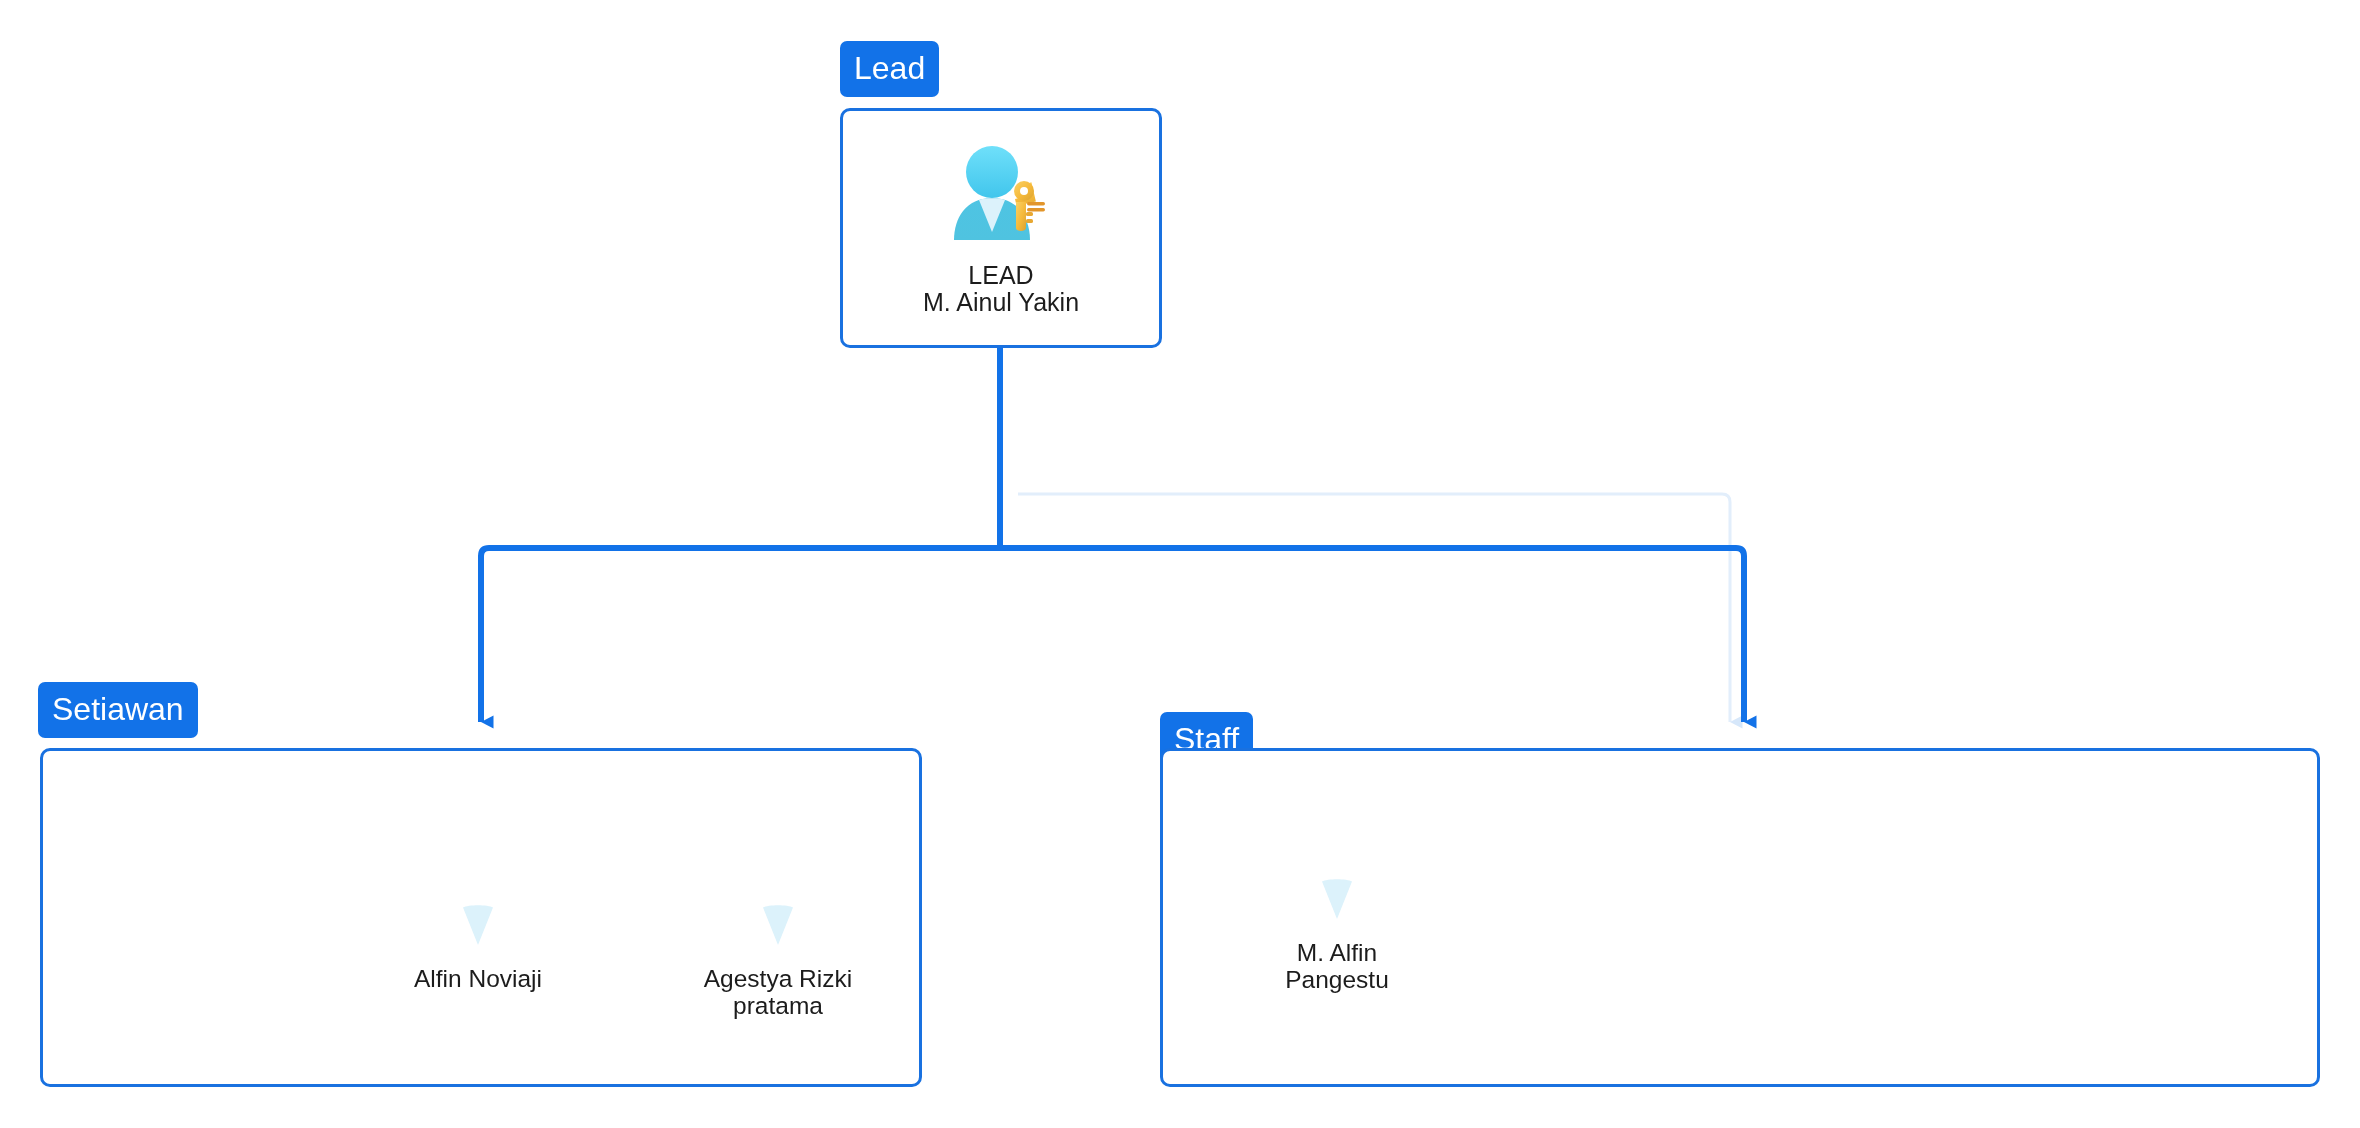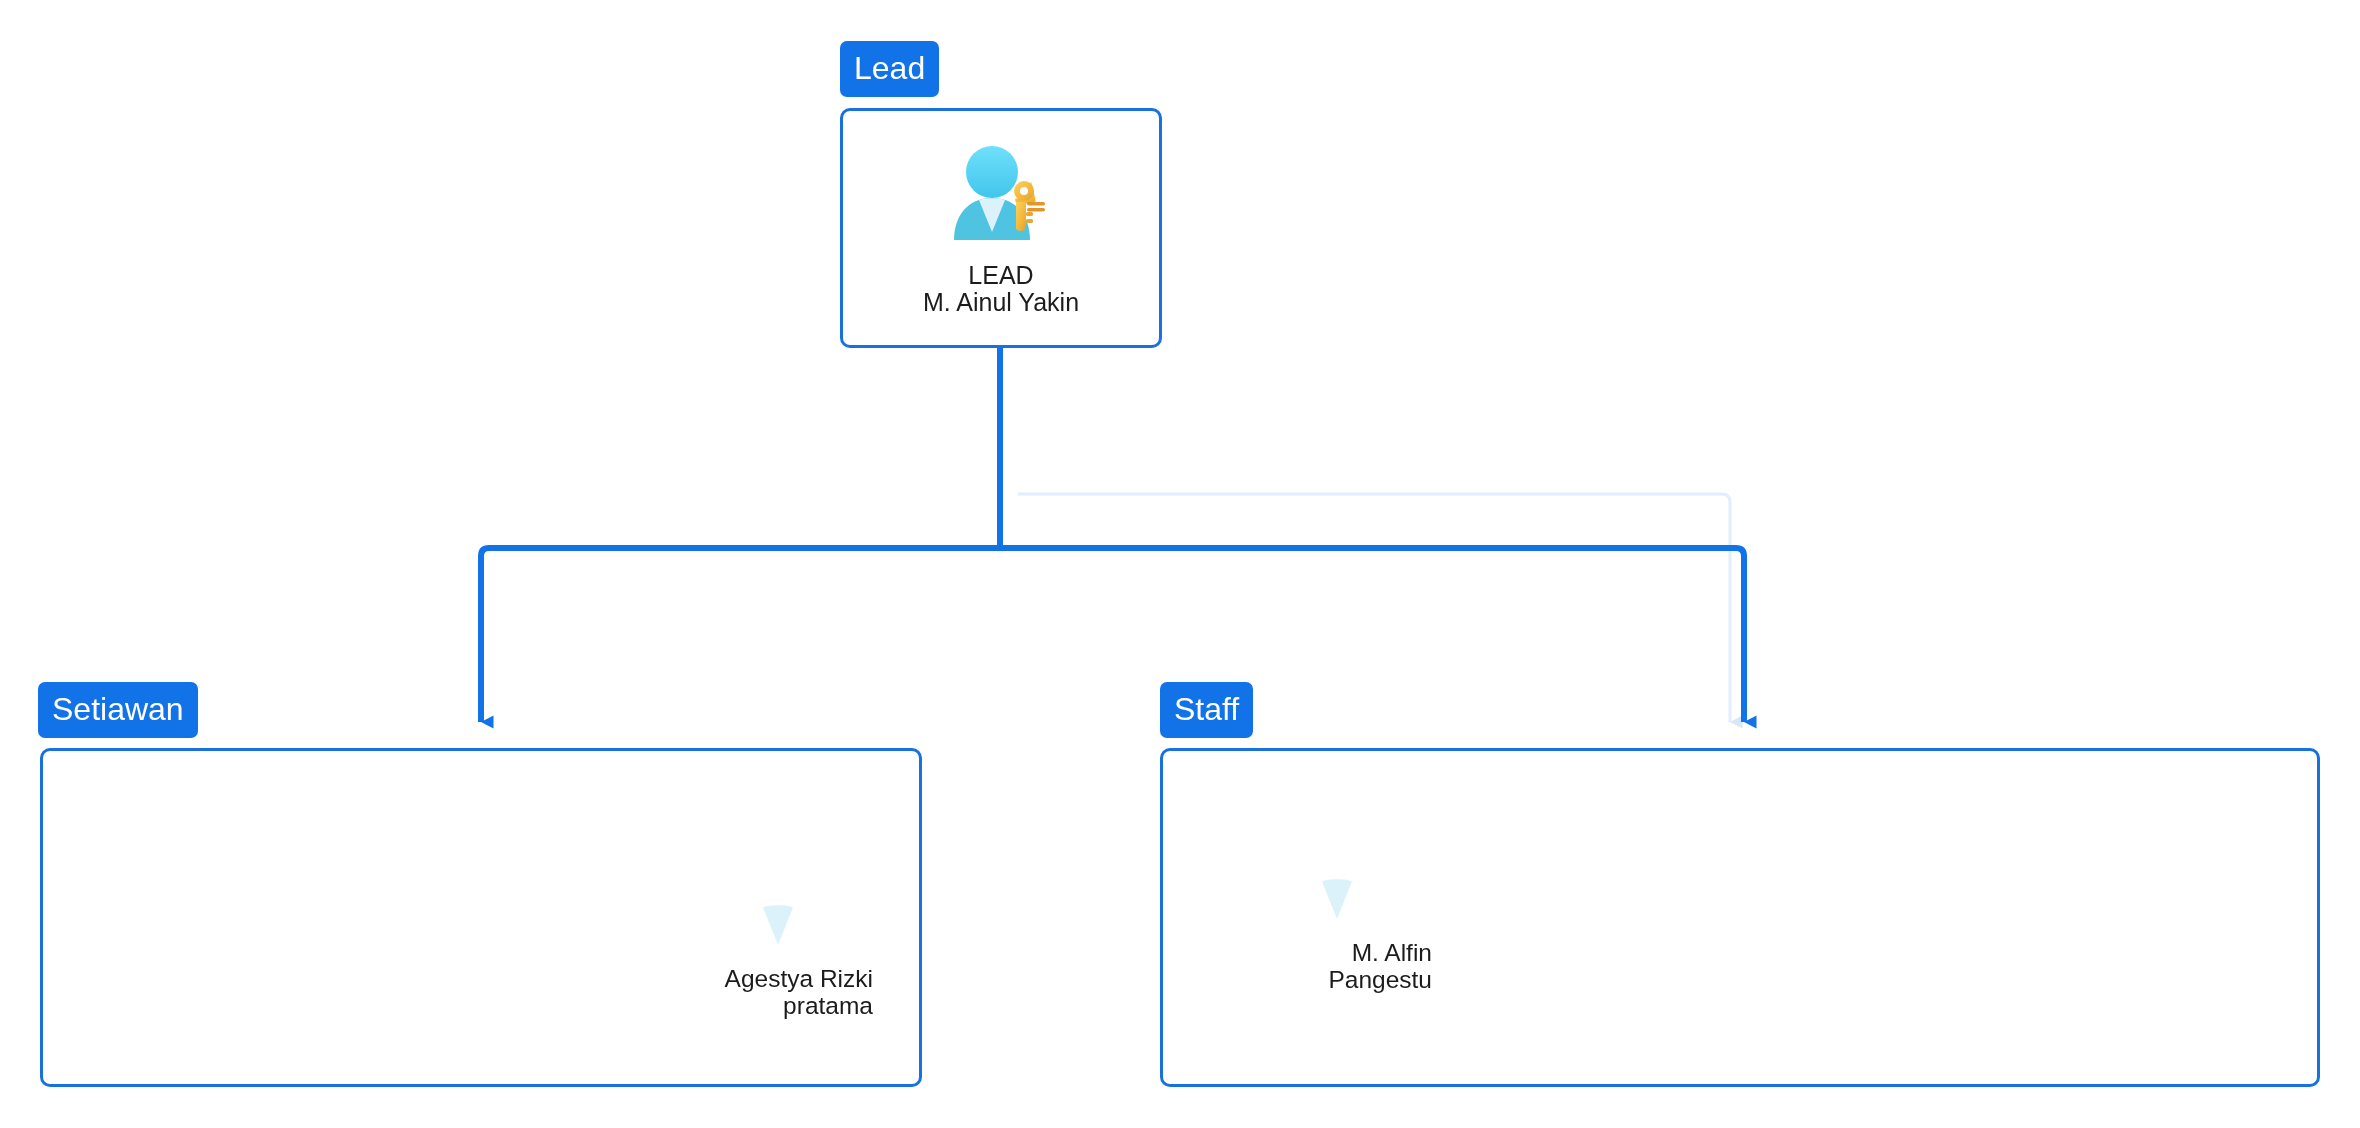--- a/index.html
+++ b/index.html
@@ -34,27 +34,27 @@
     color:#ffffff;
     border-radius:7px;
     font-size:32px;
     line-height:1;
     padding:11px 14px 13px 14px;
     white-space:nowrap;
     box-sizing:border-box;
   }
   .badge-lead{left:840px;top:41px;}
   .badge-auditor{left:38px;top:682px;}
-  .badge-staff{left:1160px;top:682px;}
+  .badge-staff{left:1160px;top:712px;}
 
   
   .person{
     position:absolute;
     width:190px;
-    text-align:right;
+    text-align:center;
   }
   .person .avatar{
     width:100px;height:116px;
     margin:0 auto;
     display:block;
   }
   .person .pname{
     margin-top:6px;
     font-size:24.5px;
     line-height:27px;
@@ -143,20 +143,28 @@
     </svg>
     <div class="lname">LEAD
 M. Ainul Yakin</div>
   </div>
 
   <div class="badge badge-auditor">Setiawan</div>
 
   <div class="box auditor-box"></div>
 
 
+  <div class="person" style="left:383px;top:843px;">
+    <svg class="avatar" viewBox="0 0 100 116">
+      <circle cx="50" cy="35" r="29" fill="url(#gH1)"></circle>
+      <path d="M50,62 C22,62 9,84 9,110 L91,110 C91,84 78,62 50,62 Z" fill="url(#gB1)"></path>
+      <path d="M35,64.5 L50,102 L65,64.5 C60,61.5 40,61.5 35,64.5 Z" fill="#dcf2fb"></path>
+    </svg>
+    <div class="pname">Alfin Noviaji</div>
+  </div>
 
   <div class="person" style="left:683px;top:843px;">
     <svg class="avatar" viewBox="0 0 100 116">
       <circle cx="50" cy="35" r="29" fill="url(#gH1)"></circle>
       <path d="M50,62 C22,62 9,84 9,110 L91,110 C91,84 78,62 50,62 Z" fill="url(#gB1)"></path>
       <path d="M35,64.5 L50,102 L65,64.5 C60,61.5 40,61.5 35,64.5 Z" fill="#dcf2fb"></path>
     </svg>
     <div class="pname">Agestya Rizki
 pratama</div>
   </div>

